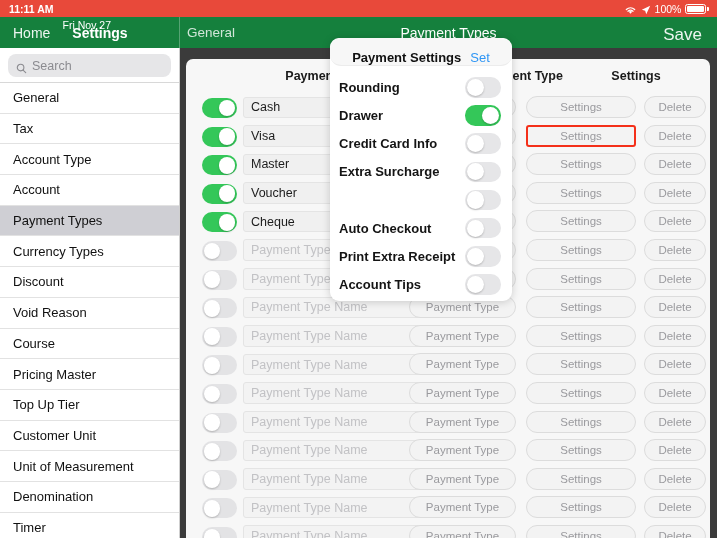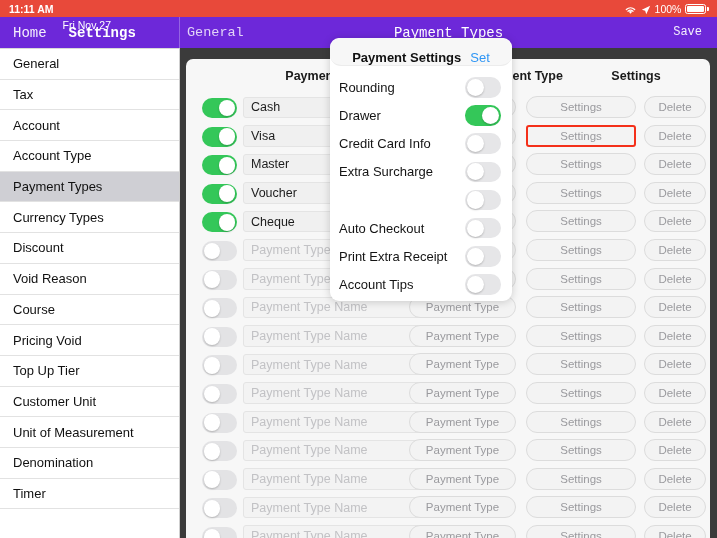--- a/index.html
+++ b/index.html
@@ -32,21 +32,21 @@
   .batt-body {
     width: 21px; height: 10px; border: 1.2px solid #fff; border-radius: 2.5px;
     padding: 1px; display: block;
   }
   .batt-fill { display:block; width: 100%; height: 100%; background: #fff; border-radius: 1px; }
   .batt-cap { width: 1.6px; height: 4px; background: #fff; border-radius: 0 1px 1px 0; margin-left: 1px; }
 
   
   .navbar {
     position: absolute; top: 17px; left: 0; width: 717px; height: 31px;
-    background: #6d28d9; z-index: 30; font-family: Liberation Mono, monospace;
+    background: #15803d; z-index: 30;
   }
   .nav-left {
     position: absolute; left: 0; top: 0; width: 180px; height: 31px;
     display: flex; align-items: center; gap: 22px; padding-left: 13px;
     border-right: 1px solid rgba(255,255,255,0.28);
   }
   .nav-home { color: rgba(255,255,255,0.92); font-size: 14px; }
   .nav-settings { color: #ffffff; font-size: 14px; font-weight: bold; }
   .nav-right {
     position: absolute; left: 180px; top: 0; right: 0; height: 31px;
@@ -54,21 +54,21 @@
   .nav-general {
     position: absolute; left: 7px; top: 8px;
     color: rgba(255,255,255,0.80); font-size: 13.5px;
   }
   .nav-title {
     position: absolute; left: 0; right: 0; top: 8px;
     text-align: center; color: #ffffff; font-size: 14px;
   }
   .nav-save {
     position: absolute; right: 15px; top: 8px;
-    color: rgba(255,255,255,0.92); font-size: 12px;
+    color: rgba(255,255,255,0.92); font-size: 17px;
   }
 
   
   .sidebar {
     position: absolute; top: 48px; left: 0; width: 180px; height: 490px;
     background: #ffffff; z-index: 20;
     border-right: 1px solid #cfcfcf;
     overflow: hidden;
   }
   .search-wrap { padding: 6px 8px 5px 8px; background: #ffffff; }
@@ -165,21 +165,21 @@
   }
   .modal-title { font-size: 13px; font-weight: bold; color: #111; }
   .modal-set { font-size: 13px; color: #2f96f5; }
   .modal-body { padding: 7px 0 0 0; }
   .m-row {
     height: 28.2px; position: relative;
     display: flex; align-items: center;
   }
   .m-label {
     position: absolute; left: 9px;
-    font-size: 13px; font-weight: normal; color: #141414;
+    font-size: 13px; font-weight: bold; color: #141414;
   }
   .m-tgl {
     position: absolute; right: 11px; top: 4px;
     width: 36px; height: 20.5px; border-radius: 10.25px;
     background: #e6e6e8;
   }
   .m-tgl .knob {
     position: absolute; top: 1.6px; left: 1.6px;
     width: 17.3px; height: 17.3px; border-radius: 50%;
     background: #fff; box-shadow: 0 1px 2px rgba(0,0,0,0.22);
@@ -226,50 +226,61 @@
       <span class="nav-settings">Settings</span>
     </div>
     <div class="nav-right">
       <span class="nav-general">General</span>
       <span class="nav-title">Payment Types</span>
       <span class="nav-save">Save</span>
     </div>
   </div>
 
   <div class="sidebar">
+    <div class="search-wrap">
+      <div class="search-box">
+        <span class="search-ico">
+          <svg viewBox="0 0 12 12" width="11" height="11">
+            <circle cx="5" cy="5" r="3.6" stroke="#8b8b90" stroke-width="1.2" fill="none"></circle>
+            <line x1="7.7" y1="7.7" x2="10.6" y2="10.6" stroke="#8b8b90" stroke-width="1.2" stroke-linecap="round"></line>
+          </svg>
+        </span>
+        <span class="search-ph">Search</span>
+      </div>
+    </div>
     <div class="side-list" id="side-list">
         <div class="side-item">
           <span>General</span>
         </div>
         <div class="side-item">
           <span>Tax</span>
         </div>
         <div class="side-item">
+          <span>Account Type</span>
+        </div>
+        <div class="side-item">
           <span>Account</span>
-        </div>
-        <div class="side-item">
-          <span>Account Type</span>
         </div>
         <div class="side-item selected">
           <span>Payment Types</span>
         </div>
         <div class="side-item">
           <span>Currency Types</span>
         </div>
         <div class="side-item">
           <span>Discount</span>
         </div>
         <div class="side-item">
           <span>Void Reason</span>
         </div>
         <div class="side-item">
           <span>Course</span>
         </div>
         <div class="side-item">
-          <span>Pricing Void</span>
+          <span>Pricing Master</span>
         </div>
         <div class="side-item">
           <span>Top Up Tier</span>
         </div>
         <div class="side-item">
           <span>Customer Unit</span>
         </div>
         <div class="side-item">
           <span>Unit of Measurement</span>
         </div>

